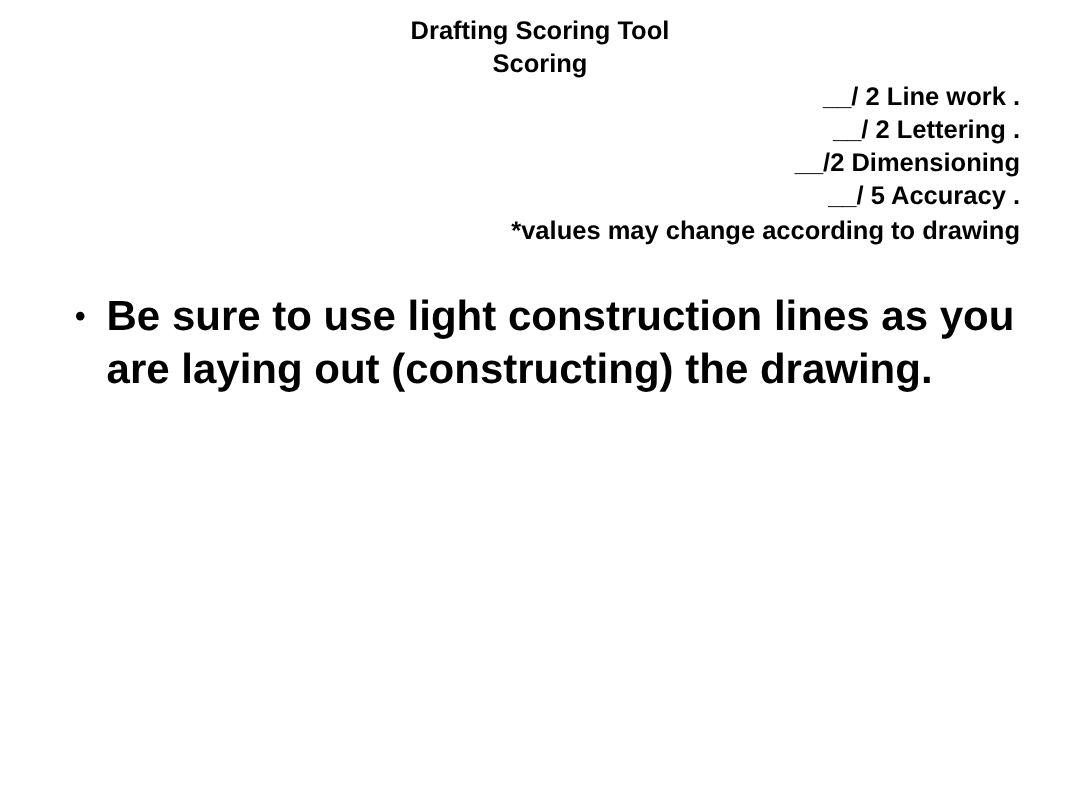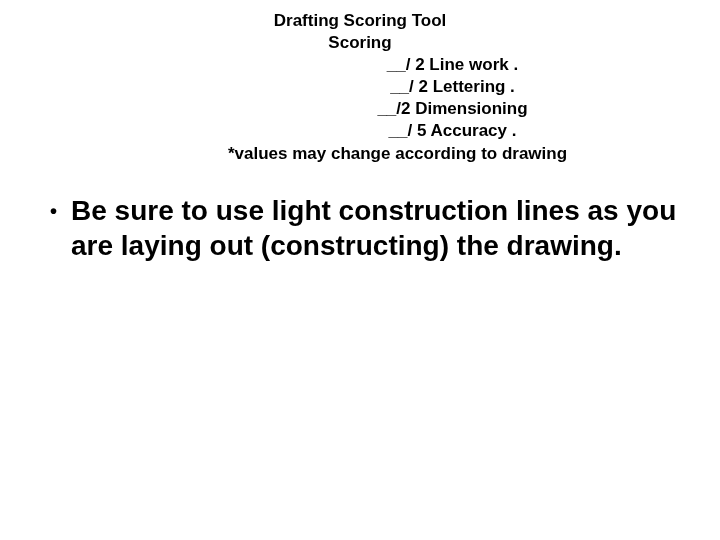--- a/index.html
+++ b/index.html
@@ -20,26 +20,26 @@
       font-weight: bold;
       font-size: 17px;
       line-height: 1.3;
       margin-bottom: 28px;
     }
     .title-line {
       display: block;
     }
     .score-line {
       display: block;
-      text-align: center;
+      text-align: right;
       padding-left: 185px;
     }
     .footnote-line {
       display: block;
-      text-align: center;
+      text-align: right;
       padding-left: 75px;
     }
     .bullet-block {
       font-size: 28px;
       font-weight: bold;
       line-height: 1.25;
       padding-left: 10px;
     }
     .bullet-row {
       display: flex;

